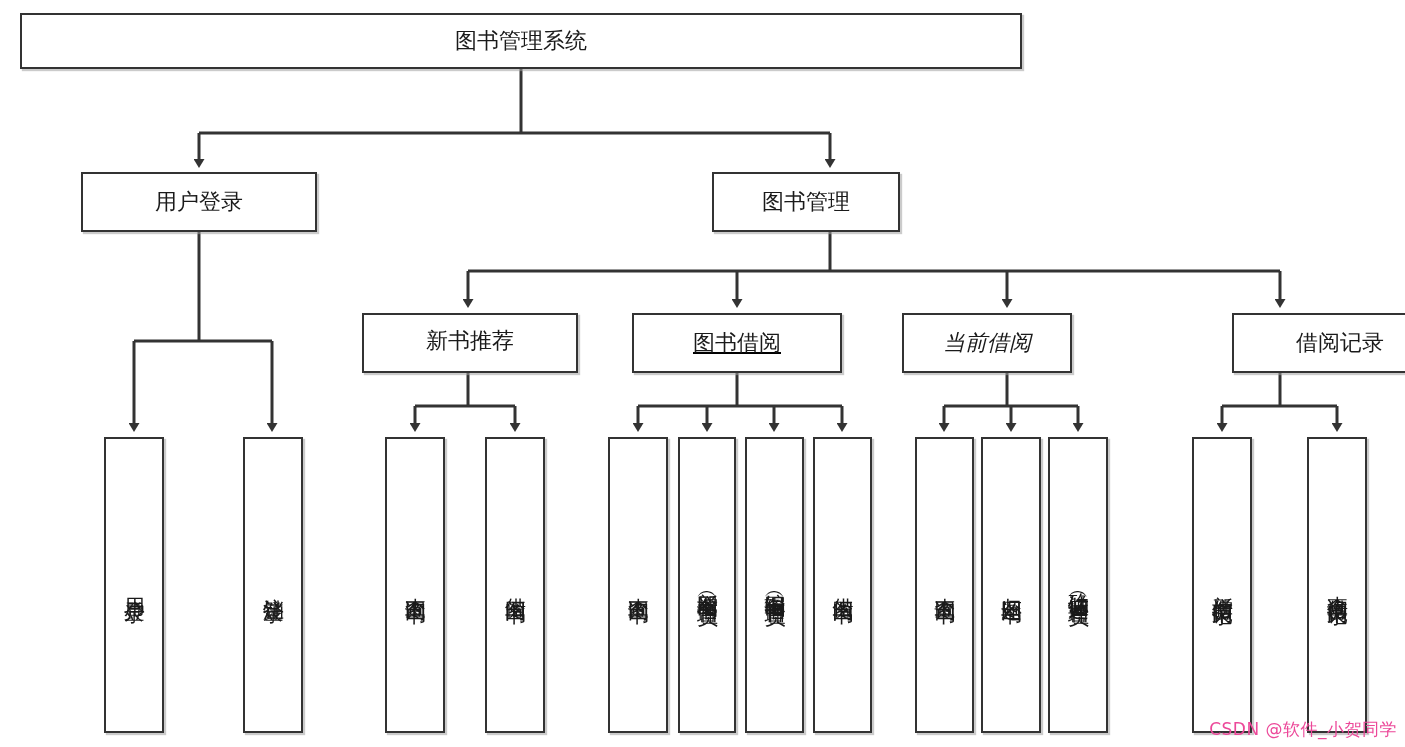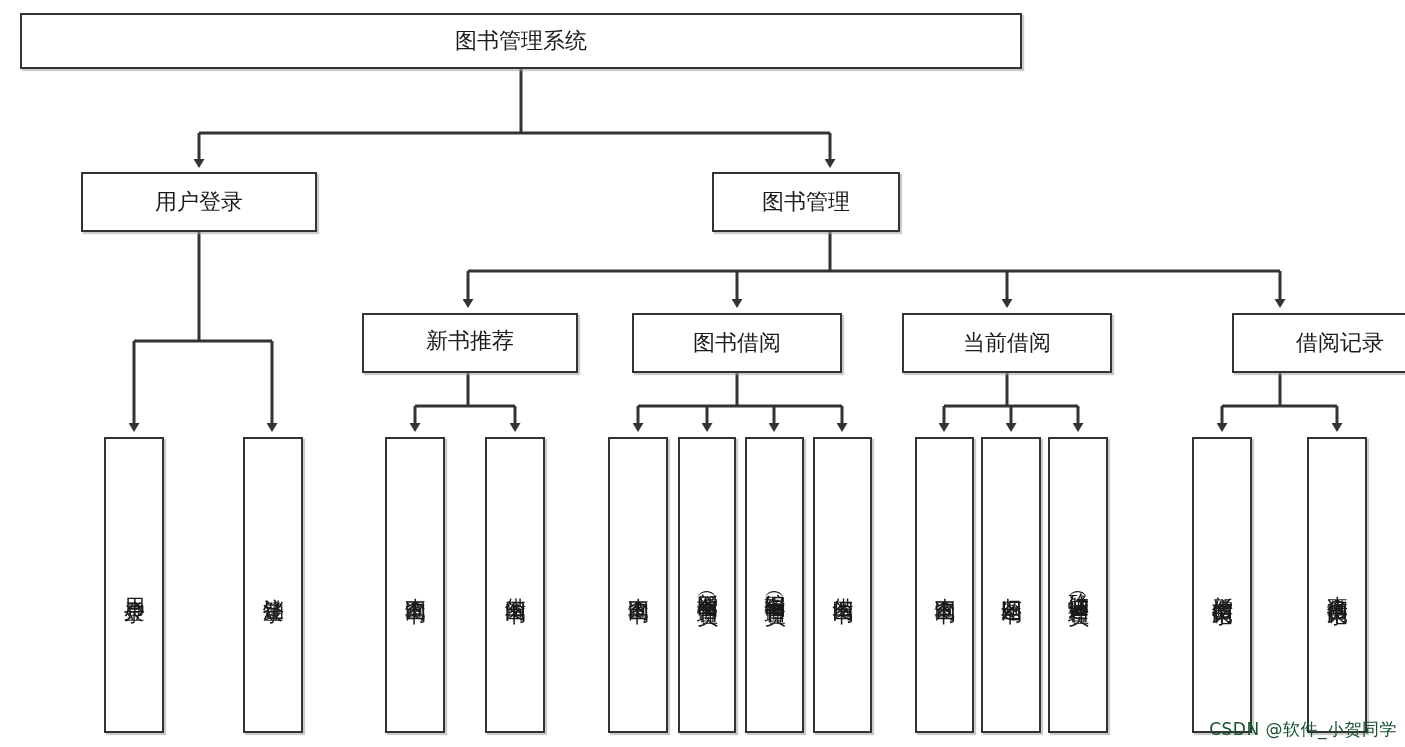--- a/index.html
+++ b/index.html
@@ -51,21 +51,21 @@
     text-orientation: upright;
     font-size: 21px;
     letter-spacing: 2px;
     max-height: 268px;
     overflow: visible;
   }
   .watermark {
     position: absolute;
     right: 8px;
     bottom: 6px;
-    color: #14532d;
+    color: #ec4899;
     font-size: 17px;
     letter-spacing: 0.5px;
     white-space: nowrap;
   }
 </style>
 </head>
 <body>
 
 <div id="canvas">
 
@@ -126,24 +126,24 @@
   <div class="node horiz" style="left:81px; top:172px; width:236px; height:60px;">
     <span class="lbl">用户登录</span>
   </div>
   <div class="node horiz" style="left:712px; top:172px; width:188px; height:60px;">
     <span class="lbl">图书管理</span>
   </div>
 
   <div class="node horiz" style="left:362px; top:313px; width:216px; height:60px;font-family:Liberation Mono, monospace;">
     <span class="lbl">新书推荐</span>
   </div>
-  <div class="node horiz" style="left:632px; top:313px; width:210px; height:60px;">
+  <div class="node horiz" style="left:632px; top:313px; width:210px; height:60px;text-decoration:underline;">
     <span class="lbl">图书借阅</span>
   </div>
-  <div class="node horiz" style="left:902px; top:313px; width:210px; height:60px;">
+  <div class="node horiz" style="left:902px; top:313px; width:170px; height:60px;font-style:italic;">
     <span class="lbl">当前借阅</span>
   </div>
   <div class="node horiz" style="left:1232px; top:313px; width:216px; height:60px;">
     <span class="lbl">借阅记录</span>
   </div>
 
   <div class="node vert" style="left:104px; top:437px; width:60px; height:296px;">
     <span class="lbl">用户登录</span>
   </div>
   <div class="node vert" style="left:243px; top:437px; width:60px; height:296px;">

